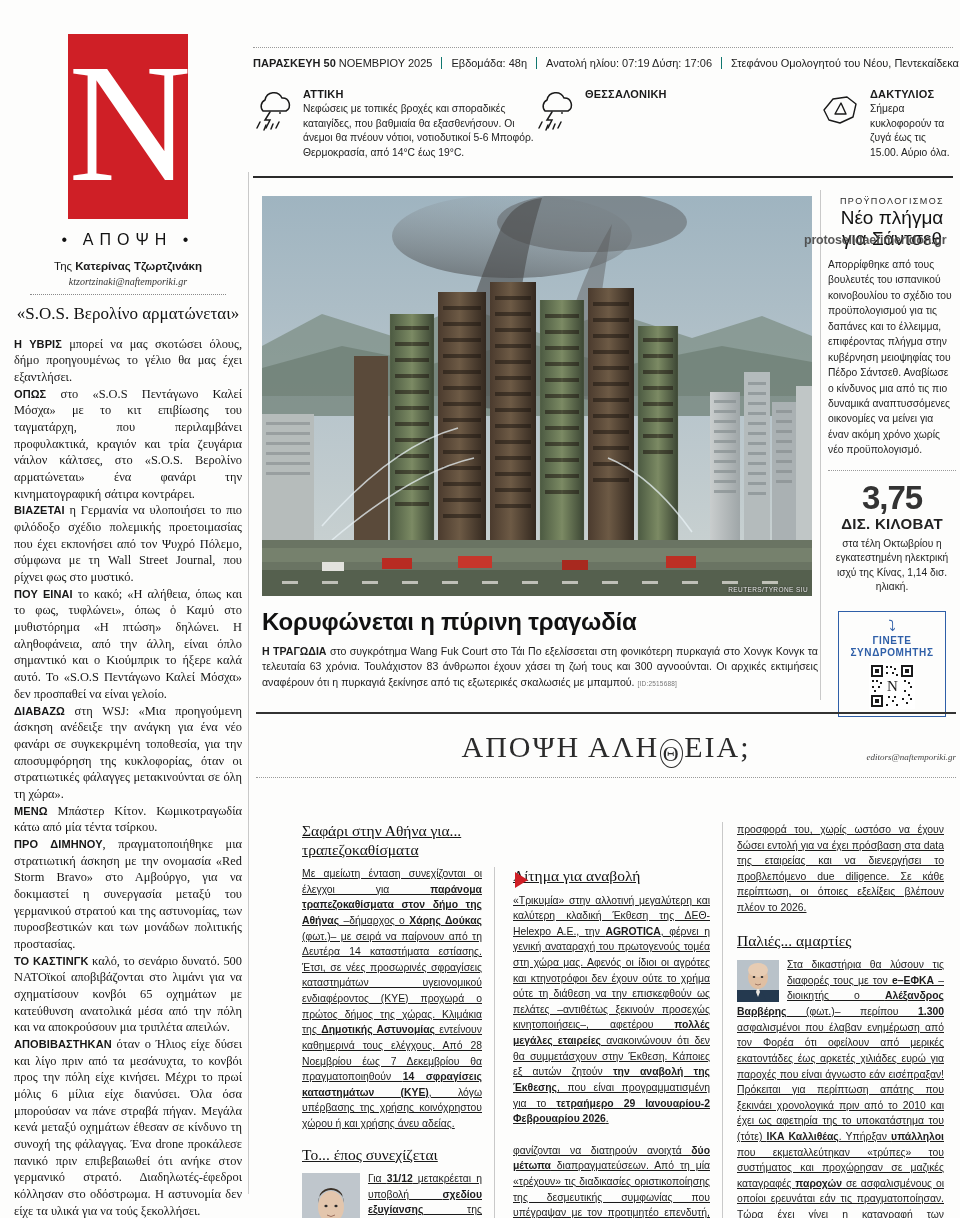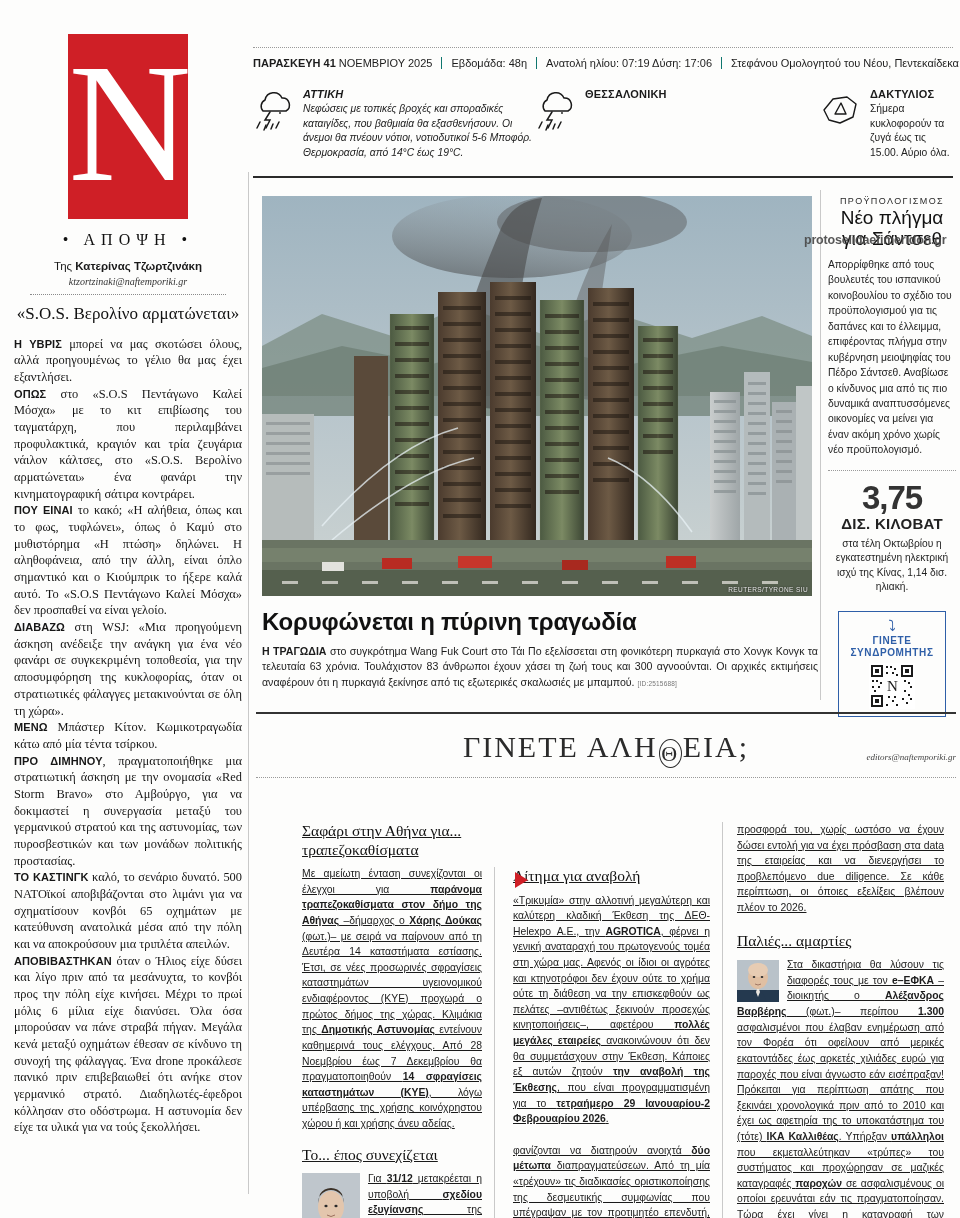--- a/index.html
+++ b/index.html
@@ -34,21 +34,21 @@
     font-family: "Liberation Serif", serif;
     font-size: 170px;
     line-height: 0.82;
     color: #ffffff;
     font-weight: 400;
     letter-spacing: -4px;
     margin-top: -6px;
   }
   .opinion-kicker {
     text-align: center;
-    font-family: Liberation Serif, serif;
+    font-family: Liberation Sans, sans-serif;
     font-size: 16px;
     letter-spacing: 6px;
     color: #111;
     margin: 12px 0 9px 0;
   }
   .opinion-byline {
     text-align: center;
     font-size: 11.5px;
     color: #1a1a1a;
     line-height: 1.45;
@@ -117,21 +117,21 @@
 
   
   .weather-row {
     position: absolute;
     left: 253px; top: 88px;
     width: 700px;
     display: flex;
     gap: 0;
   }
   .wx { display: flex; gap: 8px; }
-  .wx-attiki { width: 282px; font-style: italic; }
+  .wx-attiki { width: 282px; }
   .wx-thess  { width: 285px; }
   .wx-daktylios { width: 133px; }
   .wx-icon { width: 42px; flex: 0 0 42px; padding-top: 3px; }
   .wx-body { flex: 1; }
   .wx-name { font-size: 11px; font-weight: 700; letter-spacing: 0.2px; margin-bottom: 2px; }
   .wx-text { font-size: 10.3px; line-height: 1.42; color: #222; }
 
   
   .main-sep {
     position: absolute;
@@ -350,39 +350,40 @@
       <span>N</span>
     </div>
     <div class="opinion-kicker">• ΑΠΟΨΗ •</div>
     <div class="opinion-byline">
       <span>Της </span><b>Κατερίνας Τζωρτζινάκη</b>
     </div>
     <div class="opinion-email">ktzortzinaki@naftemporiki.gr</div>
     <div class="dotted-rule"></div>
     <div class="opinion-title">«S.O.S. Βερολίνο αρματώνεται»</div>
     <div class="opinion-body" id="opinion-body">
-        <p><span class="lead">Η ΥΒΡΙΣ</span><span> μπορεί να μας σκοτώσει όλους, αλλά προηγουμένως το γέλιο θα μας έχει εξαντλήσει.</span></p>
+        <p><span class="lead">Η ΥΒΡΙΣ</span><span> μπορεί να μας σκοτώσει όλους, δήμο προηγουμένως το γέλιο θα μας έχει εξαντλήσει.</span></p>
         <p><span class="lead">ΟΠΩΣ</span><span> στο «S.O.S Πεντάγωνο Καλεί Μόσχα» με το κιτ επιβίωσης του ταγματάρχη, που περιλαμβάνει προφυλακτικά, κραγιόν και τρία ζευγάρια νάιλον κάλτσες, στο «S.O.S. Βερολίνο αρματώνεται» ένα φανάρι την κινηματογραφική σάτιρα κοντράρει.</span></p>
+        <p><span class="lead">ΒΙΑΖΕΤΑΙ</span><span> η Γερμανία να υλοποιήσει το πιο φιλόδοξο σχέδιο πολεμικής προετοιμασίας που έχει εκπονήσει από τον Ψυχρό Πόλεμο, σύμφωνα με τη Wall Street Journal, που ρίχνει φως στο μυστικό.</span></p>
         <p><span class="lead">ΠΟΥ ΕΙΝΑΙ</span><span> το κακό; «Η αλήθεια, όπως και το φως, τυφλώνει», όπως ὁ Καμύ στο μυθιστόρημα «Η πτώση» δηλώνει. Η αληθοφάνεια, από την άλλη, είναι όπλο σημαντικό και ο Κιούμπρικ το ήξερε καλά αυτό. Το «S.O.S Πεντάγωνο Καλεί Μόσχα» δεν προσπαθεί να είναι γελοίο.</span></p>
         <p><span class="lead">ΔΙΑΒΑΖΩ</span><span> στη WSJ: «Μια προηγούμενη άσκηση ανέδειξε την ανάγκη για ένα νέο φανάρι σε συγκεκριμένη τοποθεσία, για την αποσυμφόρηση της κυκλοφορίας, όταν οι στρατιωτικές φάλαγγες μετακινούνται σε όλη τη χώρα».</span></p>
         <p><span class="lead">ΜΕΝΩ</span><span> Μπάστερ Κίτον. Κωμικοτραγωδία κάτω από μία τέντα τσίρκου.</span></p>
         <p><span class="lead">ΠΡΟ ΔΙΜΗΝΟΥ</span><span>, πραγματοποιήθηκε μια στρατιωτική άσκηση με την ονομασία «Red Storm Bravo» στο Αμβούργο, για να δοκιμαστεί η συνεργασία μεταξύ του γερμανικού στρατού και της αστυνομίας, των πυροσβεστικών και των μονάδων πολιτικής προστασίας.</span></p>
         <p><span class="lead">ΤΟ ΚΑΣΤΙΝΓΚ</span><span> καλό, το σενάριο δυνατό. 500 ΝΑΤΟϊκοί αποβιβάζονται στο λιμάνι για να σχηματίσουν κονβόι 65 οχημάτων με κατεύθυνση ανατολικά μέσα από την πόλη και να αποκρούσουν μια τριπλέτα απειλών.</span></p>
         <p><span class="lead">ΑΠΟΒΙΒΑΣΤΗΚΑΝ</span><span> όταν ο Ήλιος είχε δύσει και λίγο πριν από τα μεσάνυχτα, το κονβόι προς την πόλη είχε κινήσει. Μέχρι το πρωί μόλις 6 μίλια είχε διανύσει. Όλα όσα μπορούσαν να πάνε στραβά πήγαν. Μεγάλα κενά μεταξύ οχημάτων έθεσαν σε κίνδυνο τη συνοχή της φάλαγγας. Ένα drone προκάλεσε πανικό πριν επιβεβαιωθεί ότι ανήκε στον γερμανικό στρατό. Διαδηλωτές-έφεδροι κόλλησαν στο οδόστρωμα. Η αστυνομία δεν είχε τα υλικά για να τούς ξεκολλήσει.</span></p>
       </div>
   </div>
 
   <div class="vrule" style="left:248px; top:172px; height:1022px;"></div>
   <div class="vrule" style="left:820px; top:190px; height:510px;"></div>
 
   <div class="topstrip">
     <div class="dotted-top"></div>
     <div class="dateline">
       <div class="seg">
-        <b>ΠΑΡΑΣΚΕΥΗ 41</b><span> ΝΟΕΜΒΡΙΟΥ 2025</span>
+        <b>ΠΑΡΑΣΚΕΥΗ 50</b><span> ΝΟΕΜΒΡΙΟΥ 2025</span>
       </div>
       <div class="seg">Εβδομάδα: 48η</div>
       <div class="seg">Ανατολή ηλίου: 07:19 Δύση: 17:06</div>
       <div class="seg">Στεφάνου Ομολογητού του Νέου, Πεντεκαίδεκα Ιερομ.</div>
     </div>
   </div>
 
   <div class="weather-row">
 
     <div class="wx wx-attiki">
@@ -711,21 +712,21 @@
           <text x="23.5" y="28" font-family="Liberation Serif, serif" font-size="15" fill="#1a1a1a" text-anchor="middle">N</text>
         </svg>
       </div>
     </div>
   </div>
 
   <div class="watermark">protoselidaefimeridon.gr</div>
 
   <div class="sec-rule"></div>
   <div class="sec-title">
-    <span>ΓΙΝΕΤΕ ΑΛΗ</span><span class="theta-ring">Θ</span><span>ΕΙΑ;</span>
+    <span>ΑΠΟΨΗ ΑΛΗ</span><span class="theta-ring">Θ</span><span>ΕΙΑ;</span>
   </div>
   <div class="sec-email">editors@naftemporiki.gr</div>
   <div class="sec-dotted"></div>
 
   <div class="cols">
 
     <div class="col col-1">
       <div class="art-head">Σαφάρι στην Αθήνα για... τραπεζοκαθίσματα</div>
       <div class="art-body">Με αμείωτη ένταση συνεχίζονται οι έλεγχοι για <b>παράνομα τραπεζοκαθίσματα στον δήμο της Αθήνας</b> –δήμαρχος ο <b>Χάρης Δούκας</b> (φωτ.)– με σειρά να παίρνουν από τη Δευτέρα 14 καταστήματα εστίασης. Έτσι, σε νέες προσωρινές σφραγίσεις καταστημάτων υγειονομικού ενδιαφέροντος (ΚΥΕ) προχωρά ο πρώτος δήμος της χώρας. Κλιμάκια της <b>Δημοτικής Αστυνομίας</b> εντείνουν καθημερινά τους ελέγχους. Από 28 Νοεμβρίου έως 7 Δεκεμβρίου θα πραγματοποιηθούν <b>14 σφραγίσεις καταστημάτων (ΚΥΕ)</b>, λόγω υπέρβασης της χρήσης κοινόχρηστου χώρου ή και χρήσης άνευ αδείας.</div>
 

